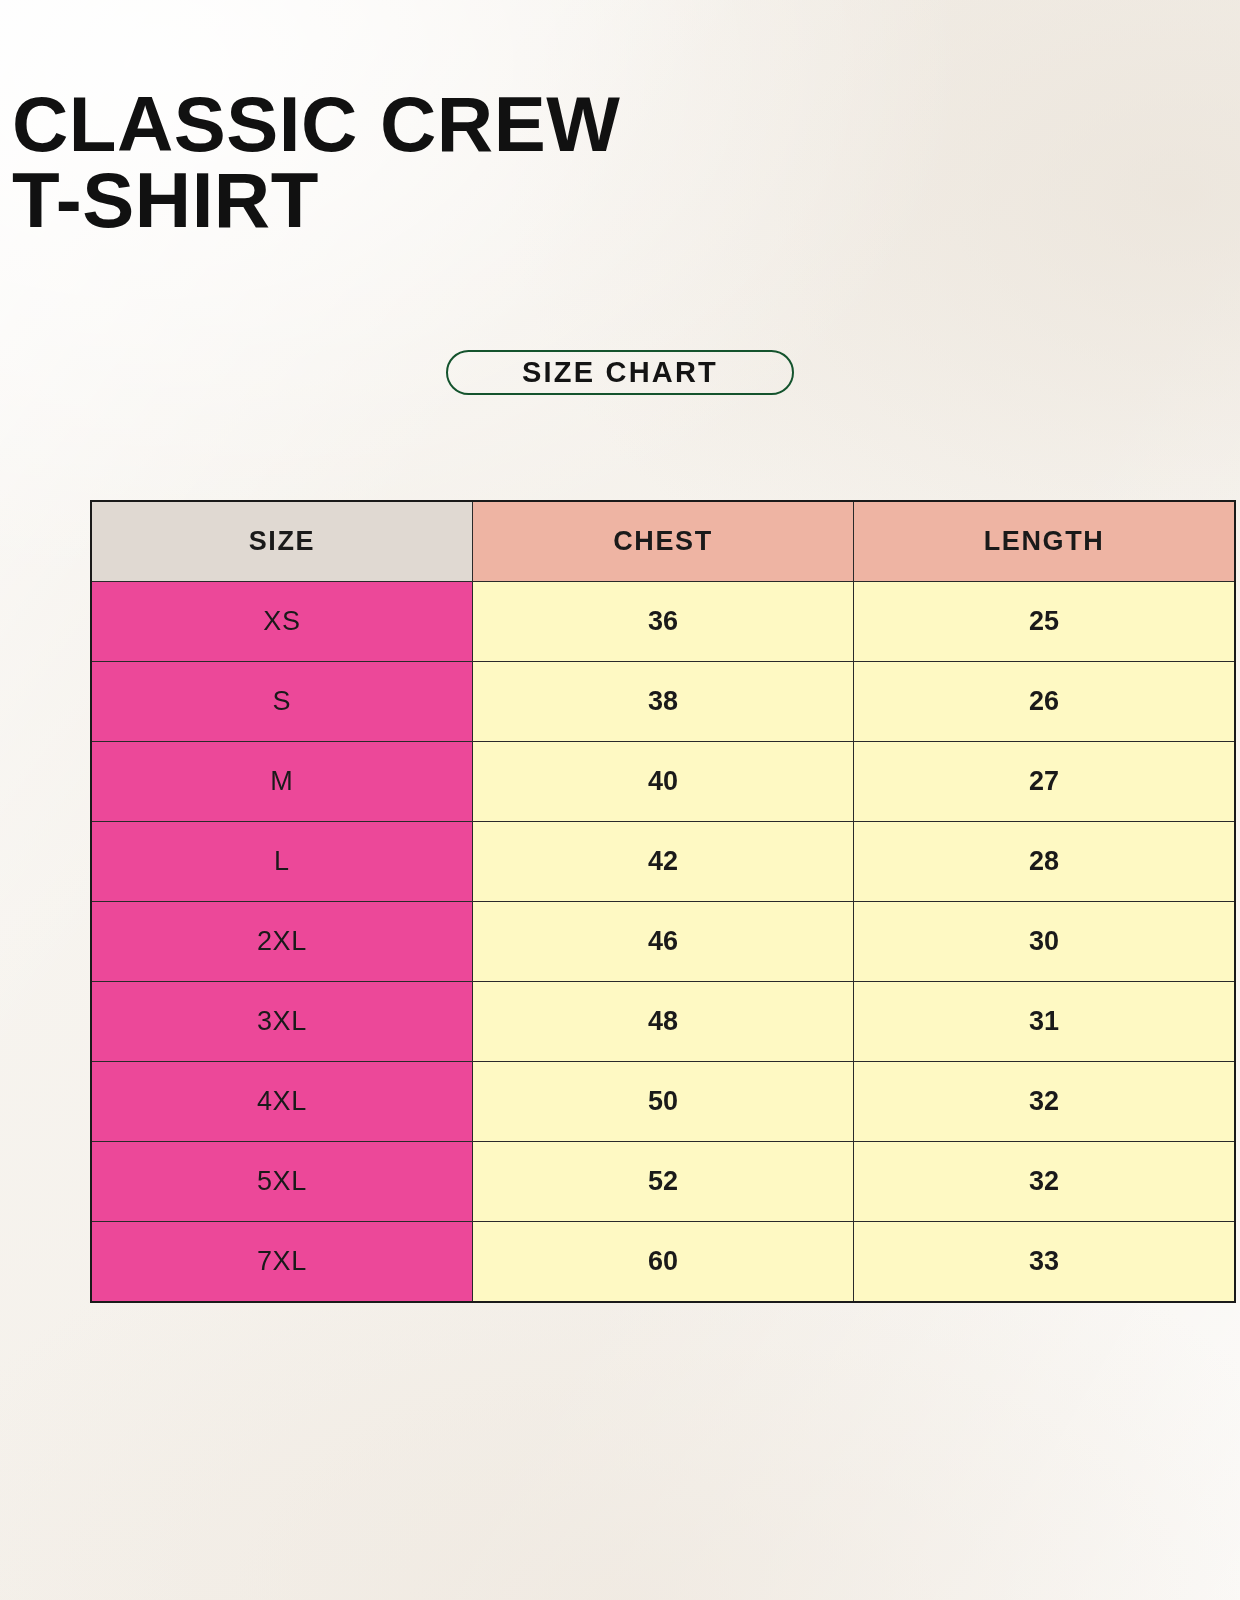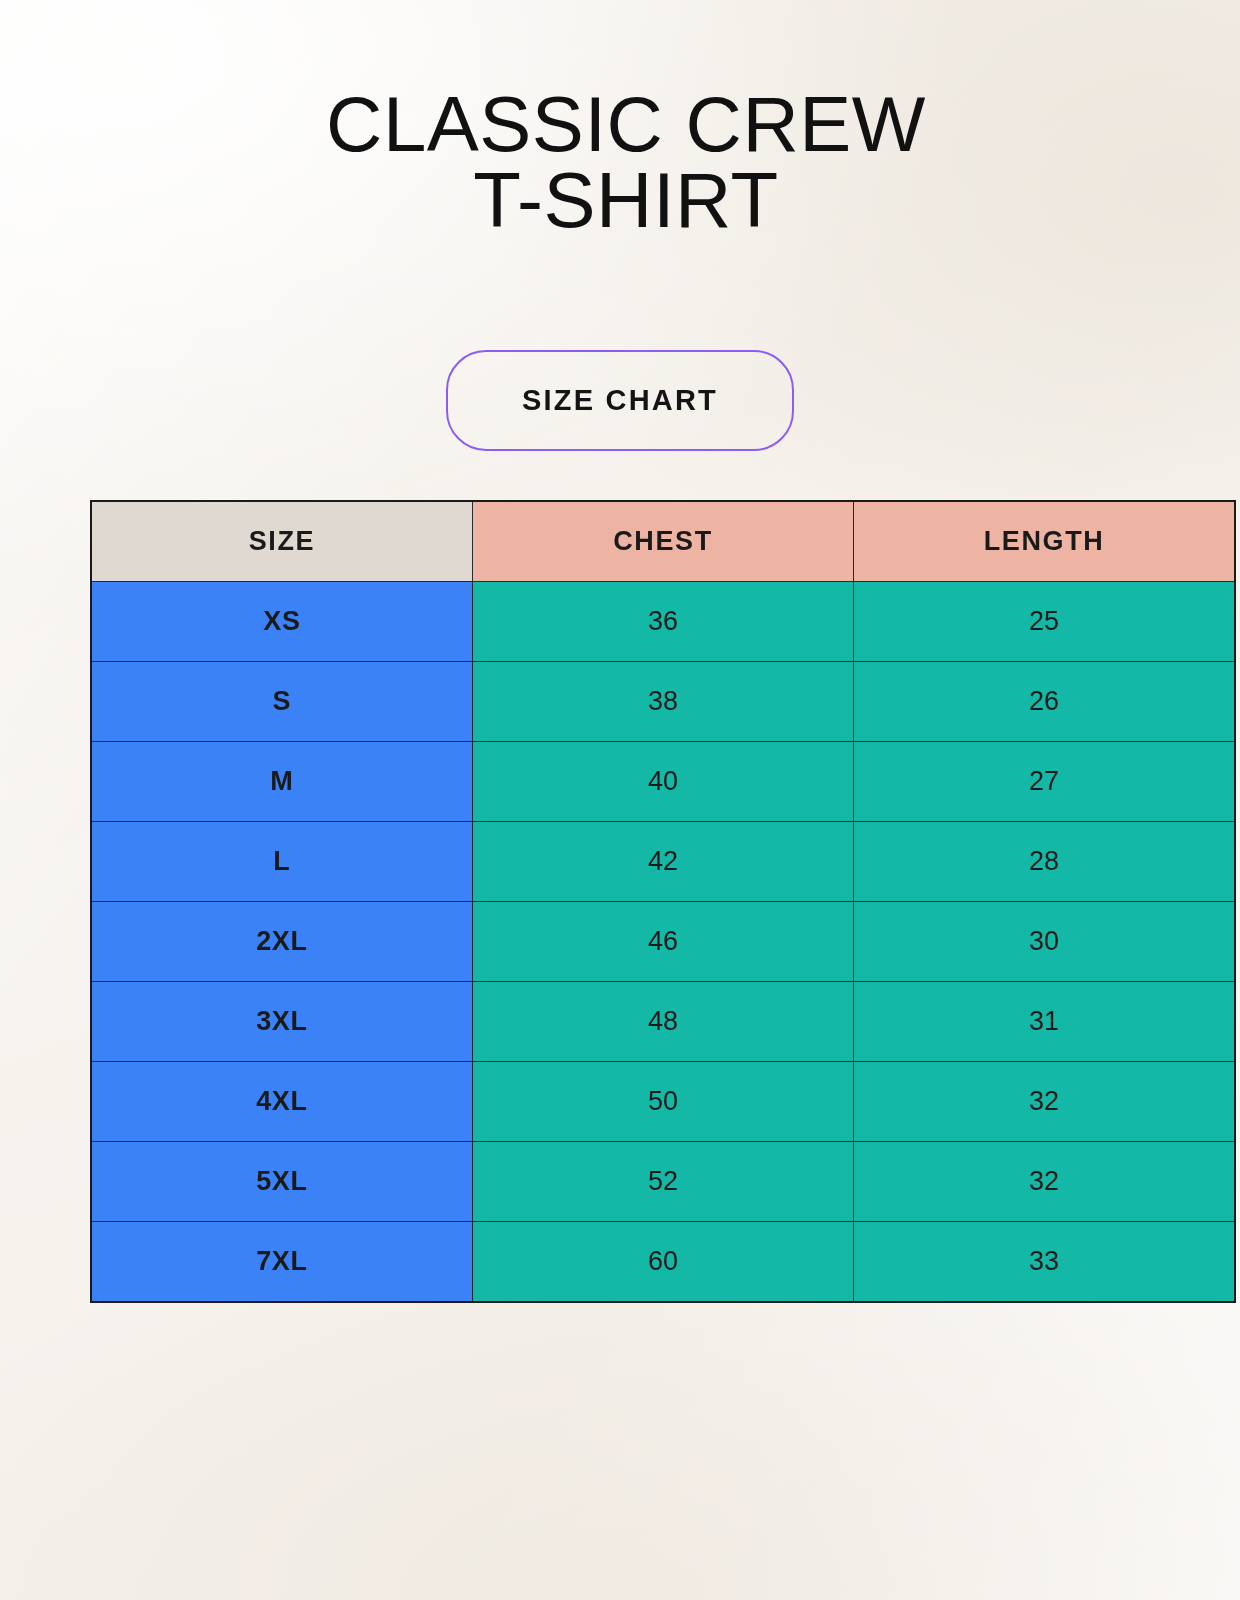--- a/index.html
+++ b/index.html
@@ -38,41 +38,40 @@
     position: relative;
     width: 1240px;
     height: 1600px;
     box-sizing: border-box;
   }
   .title {
     position: absolute;
     top: 86px;
     left: 12px;
     right: 0;
-    text-align: center;
     font-size: 78px;
     line-height: 0.98;
     letter-spacing: 0.5px;
     color: #111111;
-    font-weight: 400;
+    font-weight: 700;
     font-family: "Liberation Sans", sans-serif;
     white-space: pre-line;
   }
   .badge-wrap {
     position: absolute;
     top: 350px;
     left: 0;
     right: 0;
     display: flex;
     justify-content: center;
   }
   .badge {
-    border: 2px solid #8b5cf6;
+    border: 2px solid #14532d;
     border-radius: 40px;
-    padding: 32px 74px;
+    padding: 4px 74px;
     font-size: 29px;
     letter-spacing: 2.2px;
     font-weight: 700;
     color: #141414;
     background: transparent;
   }
   .table-wrap {
     position: absolute;
     top: 500px;
     left: 84px;
@@ -99,27 +98,27 @@
     font-weight: 700;
     letter-spacing: 1.6px;
   }
   thead th.col-size {
     background: #e0d9d2;
   }
   thead th.col-measure {
     background: #eeb4a3;
   }
   tbody td.cell-size {
-    background: #3b82f6;
-    font-weight: 700;
+    background: #ec4899;
+    font-weight: 400;
     letter-spacing: 0.6px;
   }
   tbody td.cell-value {
-    background: #14b8a6;
-    font-weight: 400;
+    background: #fef9c3;
+    font-weight: 700;
   }
   .footnote {
     position: absolute;
     top: 1434px;
     left: 98px;
     width: 1034px;
     text-align: right;
     font-size: 21px;
     font-weight: 700;
     color: #1d1d1d;

